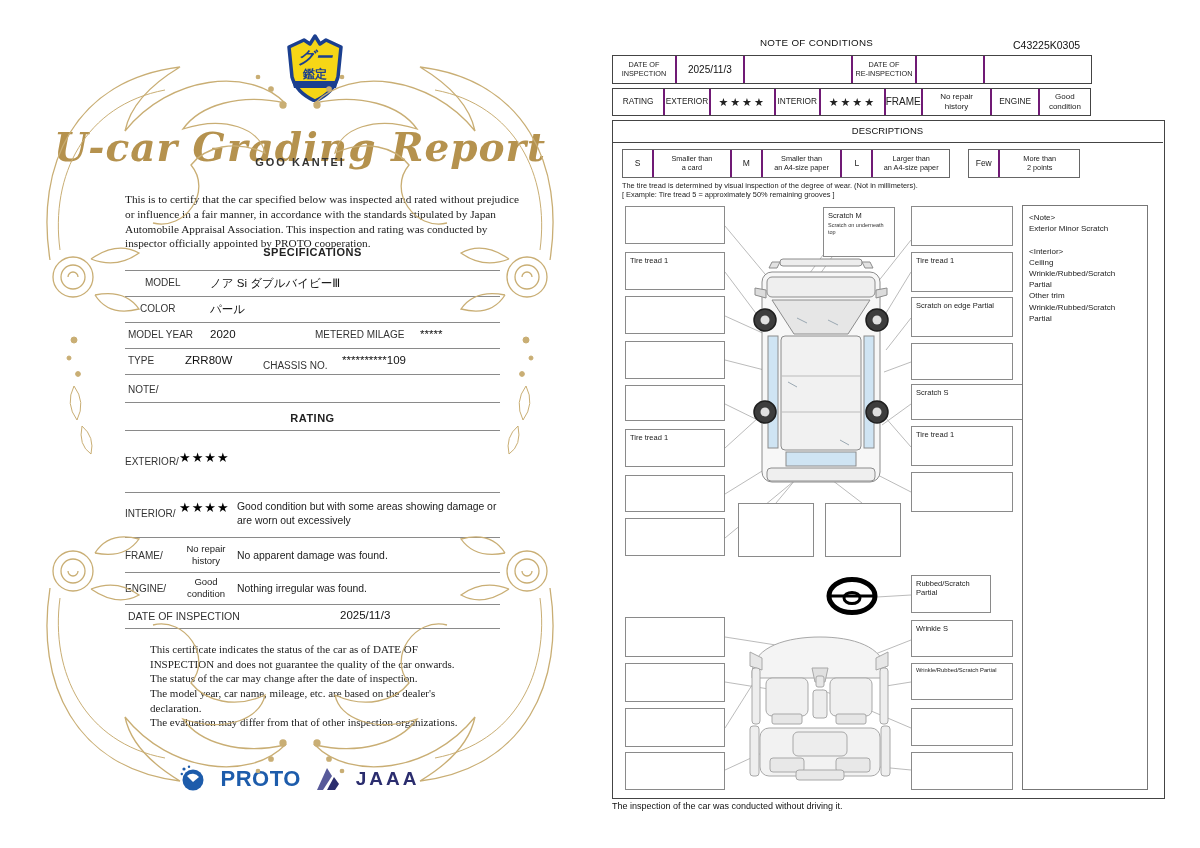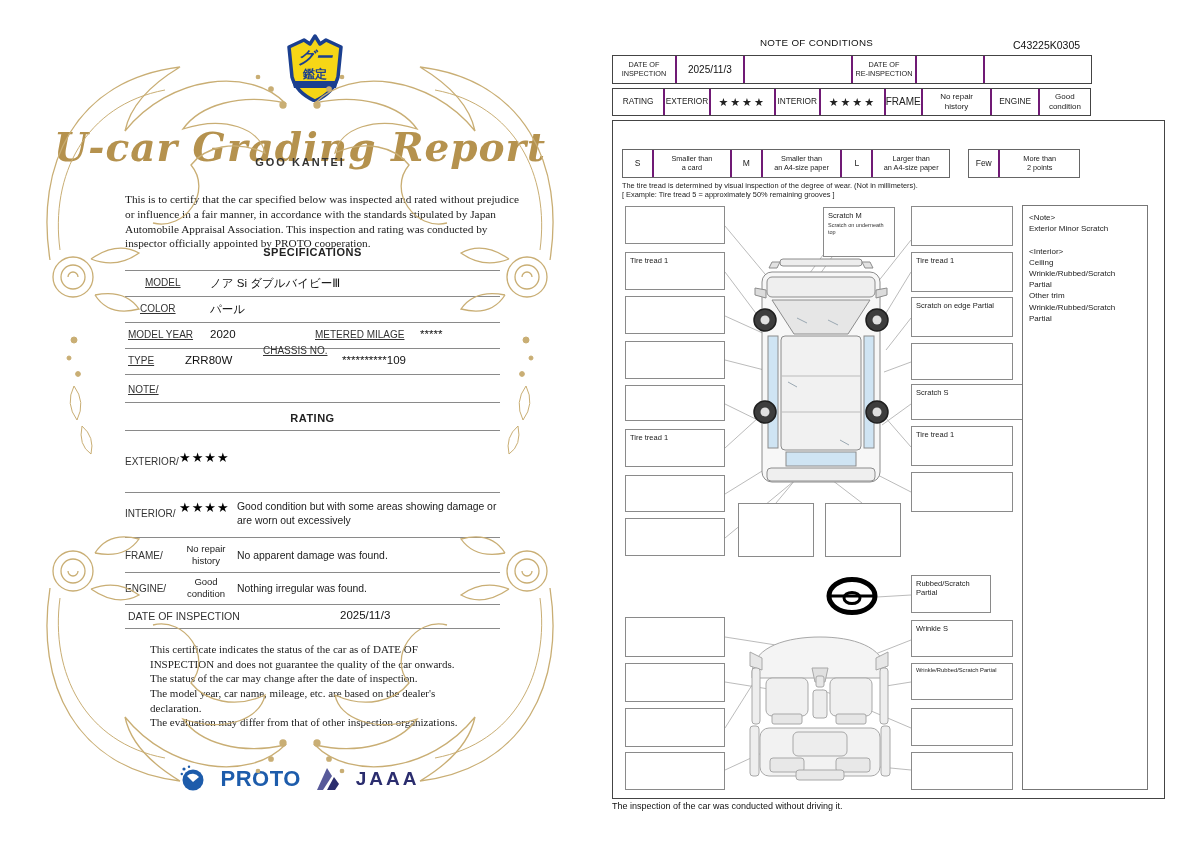--- a/index.html
+++ b/index.html
@@ -8,21 +8,21 @@
   #page-left{left:0;width:600px;}
   #page-right{left:600px;width:600px;}
   .abs{position:absolute;}
   .pre{white-space:pre-line;}
   
   .cert-title{left:0;top:98px;width:600px;text-align:center;font-family:"DejaVu Serif",serif;font-style:italic;font-weight:bold;font-size:39px;color:#b5924e;letter-spacing:1px;}
   .cert-sub{left:0;top:156px;width:600px;text-align:center;font-size:11px;font-weight:bold;letter-spacing:2px;color:#333;}
   .certify{left:125px;top:181px;width:398px;font-family:"Liberation Serif",serif;font-size:11.3px;line-height:1.3;color:#222;}
   .sec-head{left:125px;width:375px;text-align:center;font-size:11px;font-weight:bold;color:#222;letter-spacing:.5px;}
   .hline{position:absolute;left:125px;width:375px;height:0;border-top:1px solid #8a8a8a;}
-  .slabel{font-size:10px;color:#333;text-decoration:underline;}
+  .slabel{font-size:10px;color:#333;}
   .sval{font-size:11.5px;color:#111;}
   .rlabel{font-size:10px;color:#333;text-align:right;}
   .stars4{font-size:13px;letter-spacing:1px;color:#000;}
   .rtext{font-size:10.4px;line-height:1.36;color:#222;width:263px;}
   .rgrade{width:58px;text-align:center;font-size:9.5px;line-height:1.25;color:#222;}
   .disclaimer{left:150px;top:642px;width:372px;font-family:"Liberation Serif",serif;font-size:11px;line-height:1.33;color:#222;}
   .footer-logos{left:0;top:765px;width:600px;display:flex;justify-content:center;align-items:center;gap:14px;}
   .proto-word{font-size:22px;font-weight:800;color:#1d5cab;letter-spacing:.5px;}
   .jaaa-word{font-size:19px;font-weight:800;color:#2b2d6e;letter-spacing:3px;}
   
@@ -101,21 +101,21 @@
   <span class="abs slabel" style="left:145px;top:277px">MODEL</span>
   <span class="abs sval" style="left:210px;top:276px">ノア Si ダブルバイビーⅢ</span>
   <span class="abs slabel" style="left:140px;top:303px">COLOR</span>
   <span class="abs sval" style="left:210px;top:302px">パール</span>
   <span class="abs slabel" style="left:128px;top:329px">MODEL YEAR</span>
   <span class="abs sval" style="left:210px;top:328px">2020</span>
   <span class="abs slabel" style="left:315px;top:329px">METERED MILAGE</span>
   <span class="abs sval" style="left:420px;top:328px">*****</span>
   <span class="abs slabel" style="left:128px;top:355px">TYPE</span>
   <span class="abs sval" style="left:185px;top:354px">ZRR80W</span>
-  <span class="abs slabel" style="left:263px;top:345px">CHASSIS NO.</span>
+  <span class="abs slabel" style="left:263px;top:360px">CHASSIS NO.</span>
   <span class="abs sval" style="left:342px;top:354px">**********109</span>
   <span class="abs slabel" style="left:128px;top:384px">NOTE/</span>
 
   <div class="abs sec-head" style="top:412px;">RATING</div>
   <div class="hline" style="top:430px"></div>
   <div class="hline" style="top:492px"></div>
   <div class="hline" style="top:537px"></div>
   <div class="hline" style="top:572px"></div>
   <div class="hline" style="top:604px"></div>
   <div class="hline" style="top:628px"></div>
@@ -283,20 +283,21 @@
     <div class="cell c-star" style="width:65px">★★★★</div>
     <div class="cell c-lab" style="width:35px;font-size:10px">FRAME</div>
     <div class="cell c-lab pre" style="width:70px;font-size:8px">No repair
 history</div>
     <div class="cell c-lab" style="width:47px;font-size:8.3px">ENGINE</div>
     <div class="cell c-lab pre" style="width:52px;font-size:8px">Good
 condition</div>
   </div>
 
   <div class="abs desc-box"></div>
+  <div class="abs desc-head">DESCRIPTIONS</div>
 
   <div class="tbl" style="left:22px;top:149px;width:326px;height:27px;border-color:#666">
     <div class="cell c-lab" style="width:30px;font-size:8.5px">S</div>
     <div class="cell c-lab pre" style="width:78px">Smaller than
 a card</div>
     <div class="cell c-lab" style="width:30px;font-size:8.5px">M</div>
     <div class="cell c-lab pre" style="width:80px">Smaller than
 an A4-size paper</div>
     <div class="cell c-lab" style="width:30px;font-size:8.5px">L</div>
     <div class="cell c-lab pre" style="width:78px">Larger than

